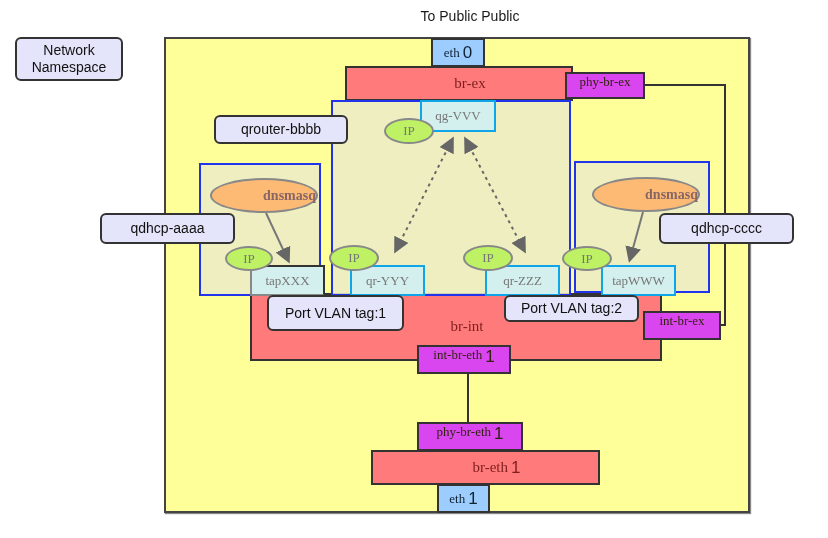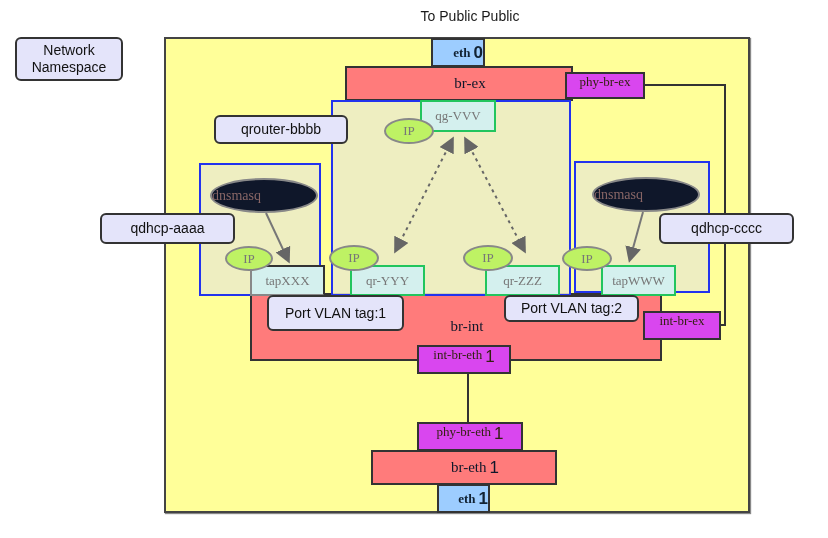--- a/index.html
+++ b/index.html
@@ -12,26 +12,26 @@
 
   .legend-label {
     background: #e4e4fa; border: 2px solid #333; border-radius: 6px;
     display: flex; align-items: center; justify-content: center; text-align: center;
     font-size: 14px; color: #111; line-height: 17px;
   }
 
   #outer { left: 164px; top: 37px; width: 586px; height: 476px; background: #ffff99; border: 2px solid #444; box-shadow: 1px 1px 1px #888; }
 
   .ns-box { background: rgba(235,235,200,0.85); border: 2px solid #2233ee; }
-  .bridge { background: #ff7b7b; border: 2px solid #333; display: flex; align-items: center; justify-content: center; color: #0f172a; font-size: 15px; padding-left: 22px; }
+  .bridge { background: #ff7b7b; border: 2px solid #333; display: flex; align-items: center; justify-content: center; color: #7f1d1d; font-size: 15px; padding-left: 22px; }
   .port-orange { background: #d946ef; border: 2px solid #333; display: flex; justify-content: center; color: #332211; font-size: 13px; }
-  .port-blue { background: #9dcdff; border: 2px solid #333; display: flex; align-items: center; justify-content: flex-end; color: #112233; font-size: 13px; font-weight: bold; }
-  .port-cyan { background: #d4f0ee; border: 2px solid #22c55e; display: flex; align-items: center; justify-content: center; color: #777; font-size: 13px; }
+  .port-blue { background: #9dcdff; border: 2px solid #333; display: flex; align-items: center; justify-content: center; color: #112233; font-size: 13px; }
+  .port-cyan { background: #d4f0ee; border: 2px solid #0ea5e9; display: flex; align-items: center; justify-content: center; color: #777; font-size: 13px; }
   .ip-ellipse { background: #bef264; border: 2px solid #888; border-radius: 50%; display: flex; align-items: center; justify-content: center; color: #777; font-size: 13px; }
-  .dns-ellipse { background: #0f172a; border: 2px solid #888; border-radius: 50%; display: flex; align-items: center; justify-content: flex-start; color: #886666; font-size: 14px; }
+  .dns-ellipse { background: #fdba74; border: 2px solid #888; border-radius: 50%; display: flex; align-items: center; justify-content: flex-end; color: #886666; font-size: 14px; font-weight: bold; }
   .big-digit { font-family: "Liberation Sans", sans-serif; font-size: 17px; margin-left: 3px; }
   svg.lines { position: absolute; left: 0; top: 0; pointer-events: none; }
 </style>
 </head>
 <body>
 
 <div id="title" class="abs sans">To Public Public</div>
 
 <div class="abs sans legend-label" style="left:15px; top:37px; width:108px; height:44px; white-space:pre-line;">Network
 Namespace</div>
@@ -75,21 +75,21 @@
 <div class="abs serif port-orange" style="left:417px; top:345px; width:94px; height:29px;">
   <span>int-br-eth</span>
     <span class="big-digit">1</span>
 </div>
 
 <div class="abs serif port-orange" style="left:417px; top:422px; width:106px; height:29px;">
   <span>phy-br-eth</span>
     <span class="big-digit">1</span>
 </div>
 
-<div class="abs serif bridge" style="left:371px; top:450px; width:186px; height:35px;">
+<div class="abs serif bridge" style="left:371px; top:450px; width:229px; height:35px;">
   <span>br-eth</span>
     <span class="big-digit">1</span>
 </div>
 
 <div class="abs serif port-blue" style="left:437px; top:484px; width:53px; height:29px;">
   <span>eth</span>
     <span class="big-digit">1</span>
 </div>
 
 <div class="abs ns-box" style="left:331px; top:100px; width:240px; height:196px;"></div>

